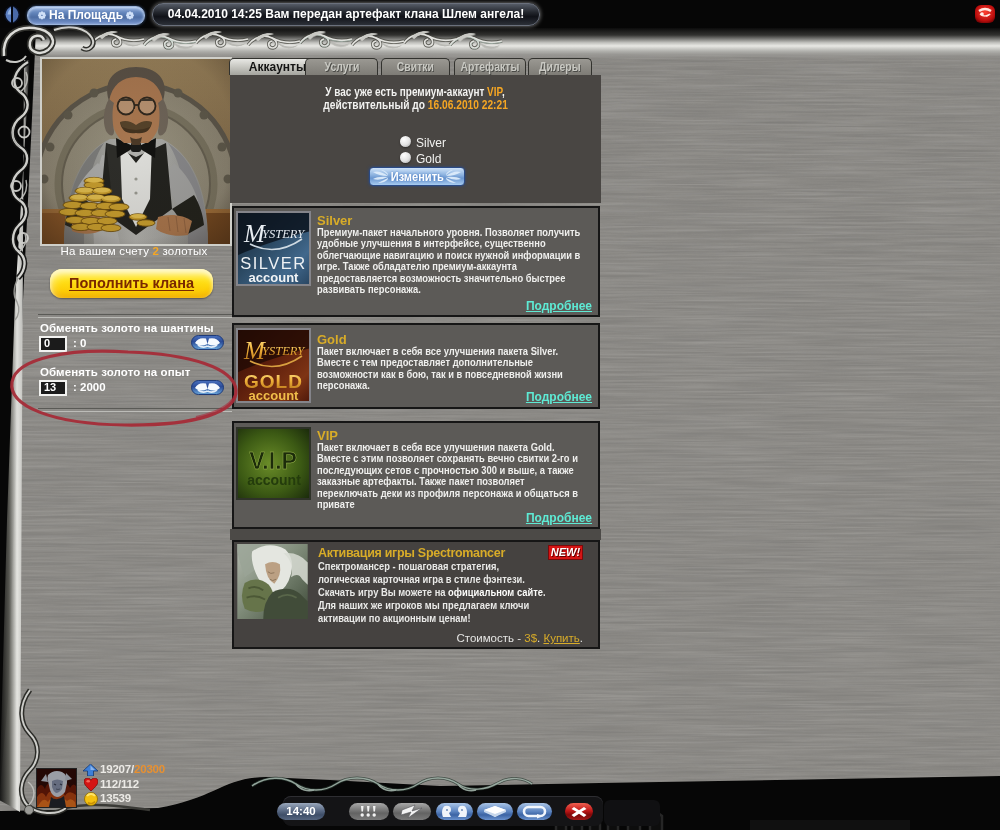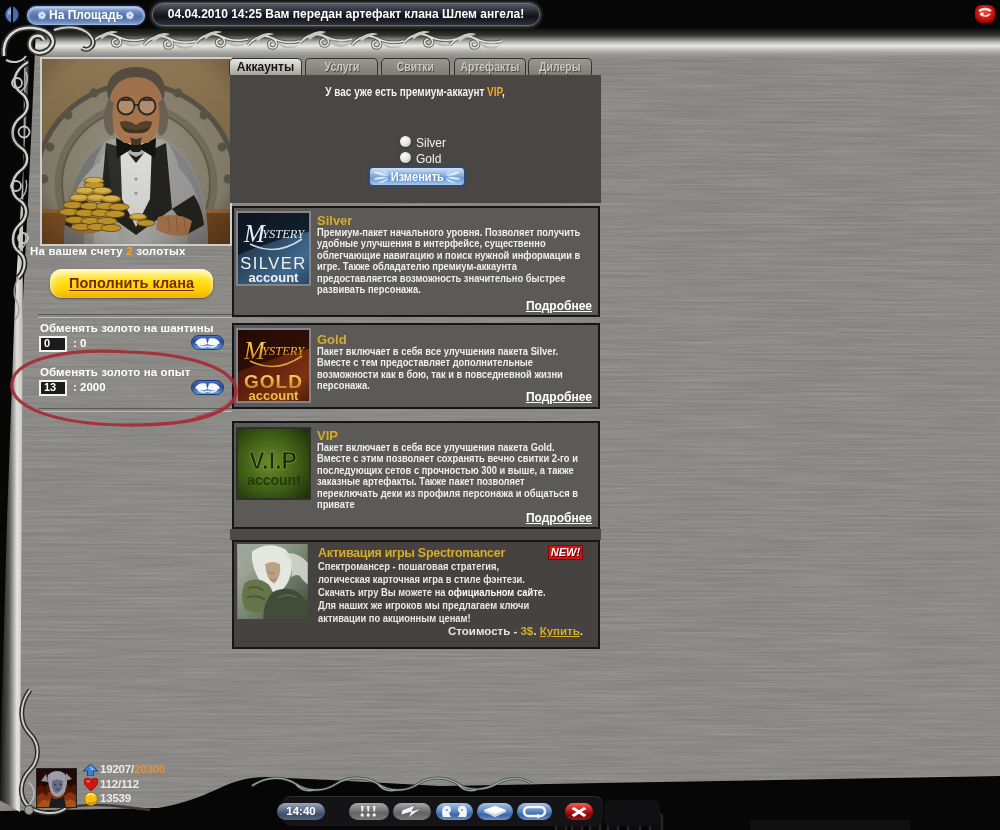--- a/index.html
+++ b/index.html
@@ -8,46 +8,46 @@
 #plaza{left:27px;top:6px;width:116px;height:17px;border-radius:9px;
   background:linear-gradient(#93aedc 0%,#6284ba 35%,#4e6ea4 60%,#7694cc 100%);
   border:1px solid #9cb4da;box-shadow:0 0 3px #3a5a8a, inset 0 1px 3px #cfe0f8;
   color:#fff;font-weight:bold;font-size:12px;text-align:center;line-height:17px;}
 #msgpill{left:152px;top:3px;width:386px;height:21px;border-radius:11px;
   background:linear-gradient(#555b66 0%,#23262d 40%,#101218 60%,#2c3038 100%);
   border:1px solid #6a707c;box-shadow:0 0 4px #888;
   color:#fff;font-weight:bold;font-size:12px;text-align:center;line-height:21px;}
 
 #portrait{left:40px;top:57px;width:188px;height:185px;border:2px solid #cfcfc9;}
-#balance{left:30px;top:245px;width:208px;text-align:left;color:#fff;font-weight:bold;font-size:11.5px;letter-spacing:.2px;}
+#balance{left:30px;top:245px;width:208px;text-align:center;color:#fff;font-weight:normal;font-size:11.5px;letter-spacing:.2px;}
 #balance b{color:#f5a623;}
 #paybtn{left:50px;top:269px;width:163px;height:29px;border-radius:12px;
   background:linear-gradient(#fff06a 0%,#ffe016 40%,#fdd008 70%,#f7ba06 100%);
   box-shadow:inset 0 3px 4px #fff8cc, inset 3px 6px 8px #ffffff66, inset 0 -3px 4px #e09c0044, 0 1px 2px #00000066;
   color:#7a2800;font-weight:bold;font-size:14.5px;text-align:center;line-height:29px;}
 #paybtn u{text-underline-offset:2px;}
 .sep{left:38px;width:194px;height:2px;border-top:1px solid #5a5a56;border-bottom:1px solid #bcbcb8;}
 .exlabel{left:40px;color:#fff;font-weight:bold;font-size:11.5px;letter-spacing:.1px;}
 .exinput{left:39px;width:21px;height:12px;background:#1b1b1b;border:2px solid #f2f2f0;
   color:#fff;font-weight:bold;font-size:11px;line-height:11px;padding-left:3px;}
 .exval{left:73px;color:#fff;font-weight:bold;font-size:11.5px;}
 
 .tab{top:58px;height:16px;border:1px solid #32322e;border-bottom:none;border-radius:5px 5px 0 0;
   font-weight:bold;font-size:12px;text-align:center;line-height:16px;}
-.tab.on{background:linear-gradient(#e8e8e4,#bcbcb6 65%,#a4a49e);color:#141414;}
+.tab.on{background:linear-gradient(#e8e8e4,#bcbcb6 65%,#a4a49e);color:#141414;padding-left:12px;}
 .tab.off{background:linear-gradient(#9a9892,#7e7c76);color:#c9c9c3;text-shadow:1px 1px 0 #4a4a46;}
 .tab.off span{display:inline-block;transform:scaleX(.87);}
 #panel1{left:230px;top:75px;width:371px;height:128px;background:#494643;color:#f2f2f0;}
 #panel1 .c{width:100%;text-align:center;}
 .card{left:232px;width:364px;background:#5c5a57;border:2px solid #161616;}
 .card .img{position:absolute;left:4px;top:4px;width:75px;height:75px;}
 .card .tit{position:absolute;left:85px;top:5px;color:#d8ac28;font-weight:bold;font-size:13px;}
 .card .bod{position:absolute;left:85px;color:#efefed;font-weight:bold;font-size:11px;line-height:11.4px;
   white-space:nowrap;transform:scaleX(0.85);transform-origin:0 0;}
-.card .lnk{position:absolute;right:6px;color:#ffffff;font-weight:bold;font-size:12px;}
+.card .lnk{position:absolute;right:6px;color:#5eead4;font-weight:bold;font-size:12px;}
 
 #avatar{left:36px;top:768px;width:39px;height:38px;border:1px solid #222;}
 .stat{color:#eceae6;font-size:11.5px;font-weight:bold;letter-spacing:-0.2px;}
 
 .bpill{top:803px;height:17px;border-radius:9px;box-shadow:0 1px 1px #00000, inset 0 1px 2px #ffffff55, 0 0 0 2px #1a1a1a, 0 2px 2px #44444488;}
 .bpill.grey{background:linear-gradient(#a8a8a8,#636363 60%,#7a7a7a);}
 .bpill.blue{background:linear-gradient(#a9c4e6 0%,#5c84c0 50%,#3c64a4 70%,#6a92ce 100%);}
 .bpill.red{background:linear-gradient(#f06050 0%,#c01818 45%,#7e0808 70%,#a01818 100%);}
 #time{left:277px;width:48px;color:#fff;font-weight:bold;font-size:11.5px;text-align:center;line-height:17px;
   background:linear-gradient(#9aa8bc 0%,#5a6a84 45%,#3e4e68 70%,#55657f 100%);}
@@ -369,20 +369,21 @@
   </svg>
 
   <div class="abs tab on" style="left:229px;width:71px">Аккаунты</div>
   <div class="abs tab off" style="left:305px;width:71px"><span>Услуги</span></div>
   <div class="abs tab off" style="left:381px;width:67px"><span>Свитки</span></div>
   <div class="abs tab off" style="left:454px;width:70px"><span>Артефакты</span></div>
   <div class="abs tab off" style="left:528px;width:62px"><span>Дилеры</span></div>
 
   <div class="abs" id="panel1">
     <div class="c abs" style="top:10px;font-size:12px;font-weight:bold"><span style="display:inline-block;transform:scaleX(.83)">У вас уже есть премиум-аккаунт <span style="color:#f5a623">VIP</span>,</span></div>
+    <div class="c abs" style="top:23px;font-size:12px;font-weight:bold"><span style="display:inline-block;transform:scaleX(.85)">действительный до <span style="color:#f5a623">16.06.2010 22:21</span></span></div>
     <div class="abs" style="left:170px;top:61px;width:11px;height:11px;border-radius:50%;background:radial-gradient(circle at 35% 30%,#fff,#e2e2e2 55%,#9a9a9a);box-shadow:0 1px 2px #00000066"></div>
     <div class="abs" style="left:186px;top:61px;font-size:12px">Silver</div>
     <div class="abs" style="left:170px;top:77px;width:11px;height:11px;border-radius:50%;background:radial-gradient(circle at 35% 30%,#fff,#e2e2e2 55%,#9a9a9a);box-shadow:0 1px 2px #00000066"></div>
     <div class="abs" style="left:186px;top:77px;font-size:12px">Gold</div>
     <div class="abs" id="chbtn" style="left:139px;top:92px;width:94px;height:17px;border-radius:4px;
       background:linear-gradient(#cde2f8 0%,#8fb4e0 40%,#6a96d0 60%,#a8ccf0 100%);border:1px solid #2a4a86;
       color:#fff;font-weight:bold;font-size:13px;text-align:center;line-height:17px;box-shadow:0 0 3px #2a4a86;">
       <svg style="position:absolute;left:2px;top:1px" width="17" height="15" viewBox="0 0 17 15">
         <g fill="#ddecfb" opacity="0.95">
           <path d="M16,7 Q8,1 1,3 Q7,7 16,7 Z"></path>
@@ -489,21 +490,21 @@
       <path d="M8,42 Q22,34 34,44 Q42,54 38,68 Q22,78 8,70 Q2,56 8,42" fill="#66744a"></path>
       <path d="M12,48 Q20,44 28,50 M10,58 Q20,54 30,60" stroke="#4c5836" stroke-width="2" fill="none"></path>
       <path d="M38,52 Q56,44 68,54 L76,62 L76,81 L28,81 Q28,62 38,52" fill="#414c39"></path>
       <path d="M44,58 Q54,52 64,58" stroke="#59664a" stroke-width="2" fill="none"></path>
     </svg>
     <div class="tit" style="left:84px;top:4px;font-size:12.5px;letter-spacing:-0.3px">Активация игры Spectromancer</div>
     <div class="abs" style="right:15px;top:3px;width:33px;height:13px;background:#d41414;border:1px solid #7a0a0a;
       color:#fff;font-weight:bold;font-style:italic;font-size:11px;line-height:13px;text-align:center;
       text-shadow:1px 1px 0 #600000;">NEW!</div>
     <div class="bod" style="left:84px;top:18px;line-height:13.1px;color:#e9e9e7;font-size:11px">Спектромансер - пошаговая стратегия,<br>логическая карточная игра в стиле фэнтези.<br>Скачать игру Вы можете на <b style="color:#fdfdfb">официальном сайте</b>.<br>Для наших же игроков мы предлагаем ключи<br>активации по акционным ценам!</div>
-    <div class="abs" style="right:15px;top:83px;font-size:11.5px;font-weight:bold;color:#e5e5e3">Стоимость - <span style="color:#d8ac28">3$</span>. <span style="color:#d8ac28"><u>Купить</u></span>.</div>
+    <div class="abs" style="right:15px;top:90px;font-size:11.5px;font-weight:normal;color:#e5e5e3">Стоимость - <span style="color:#d8ac28">3$</span>. <span style="color:#d8ac28"><u>Купить</u></span>.</div>
   </div>
 
   <div class="abs" id="avatar"><svg width="39" height="38" viewBox="0 0 39 38">
     <rect width="39" height="38" fill="#260805"></rect>
     <path d="M0,20 Q4,12 8,20 Q11,10 16,20 Q20,8 25,19 Q29,11 33,19 Q36,13 39,17 L39,38 L0,38 Z" fill="#5e1607"></path>
     <path d="M0,28 Q5,20 9,28 Q13,18 18,27 Q23,17 28,27 Q32,20 39,26 L39,38 L0,38 Z" fill="#9e3c10"></path>
     <path d="M3,34 Q7,28 11,33 Q15,26 20,32 Q25,26 30,32 Q34,28 38,33 L39,38 L0,38 Z" fill="#d06a1c" opacity="0.85"></path>
     <path d="M11,6 Q17,0 25,3 Q31,6 30,14 L28,23 Q24,28 20,28 Q15,27 13,21 L11,12 Q10,8 11,6" fill="#b6bdc9"></path>
     <path d="M9,5 L4,12 L11,13 Z" fill="#a8b0bc"></path>
         <path d="M29,4 L35,10 L28,12 Z" fill="#a8b0bc"></path>

